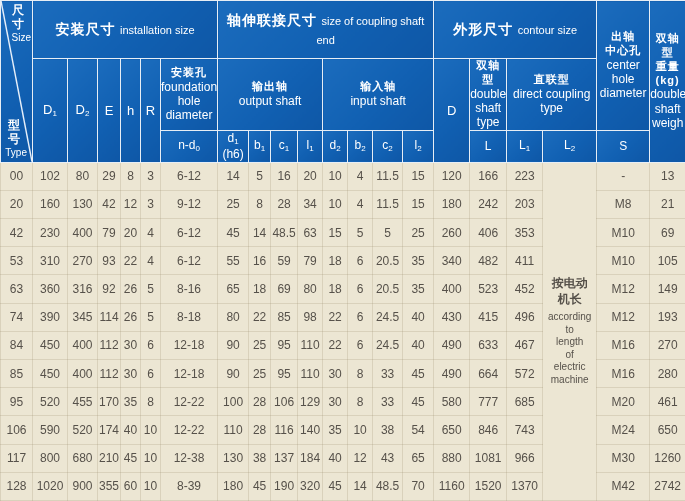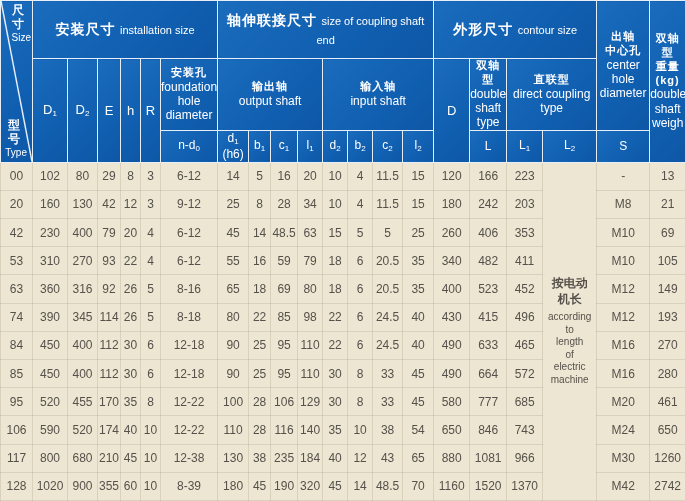--- a/index.html
+++ b/index.html
@@ -323,21 +323,21 @@
           <td>90</td>
           <td>25</td>
           <td>95</td>
           <td>110</td>
           <td>22</td>
           <td>6</td>
           <td>24.5</td>
           <td>40</td>
           <td>490</td>
           <td>633</td>
-          <td>465</td>
+          <td>467</td>
           <td>M16</td>
           <td>270</td>
         </tr>
         <tr>
           <td>85</td>
           <td>450</td>
           <td>400</td>
           <td>112</td>
           <td>30</td>
           <td>6</td>
@@ -403,21 +403,21 @@
         <tr>
           <td>117</td>
           <td>800</td>
           <td>680</td>
           <td>210</td>
           <td>45</td>
           <td>10</td>
           <td>12-38</td>
           <td>130</td>
           <td>38</td>
-          <td>235</td>
+          <td>137</td>
           <td>184</td>
           <td>40</td>
           <td>12</td>
           <td>43</td>
           <td>65</td>
           <td>880</td>
           <td>1081</td>
           <td>966</td>
           <td>M30</td>
           <td>1260</td>

